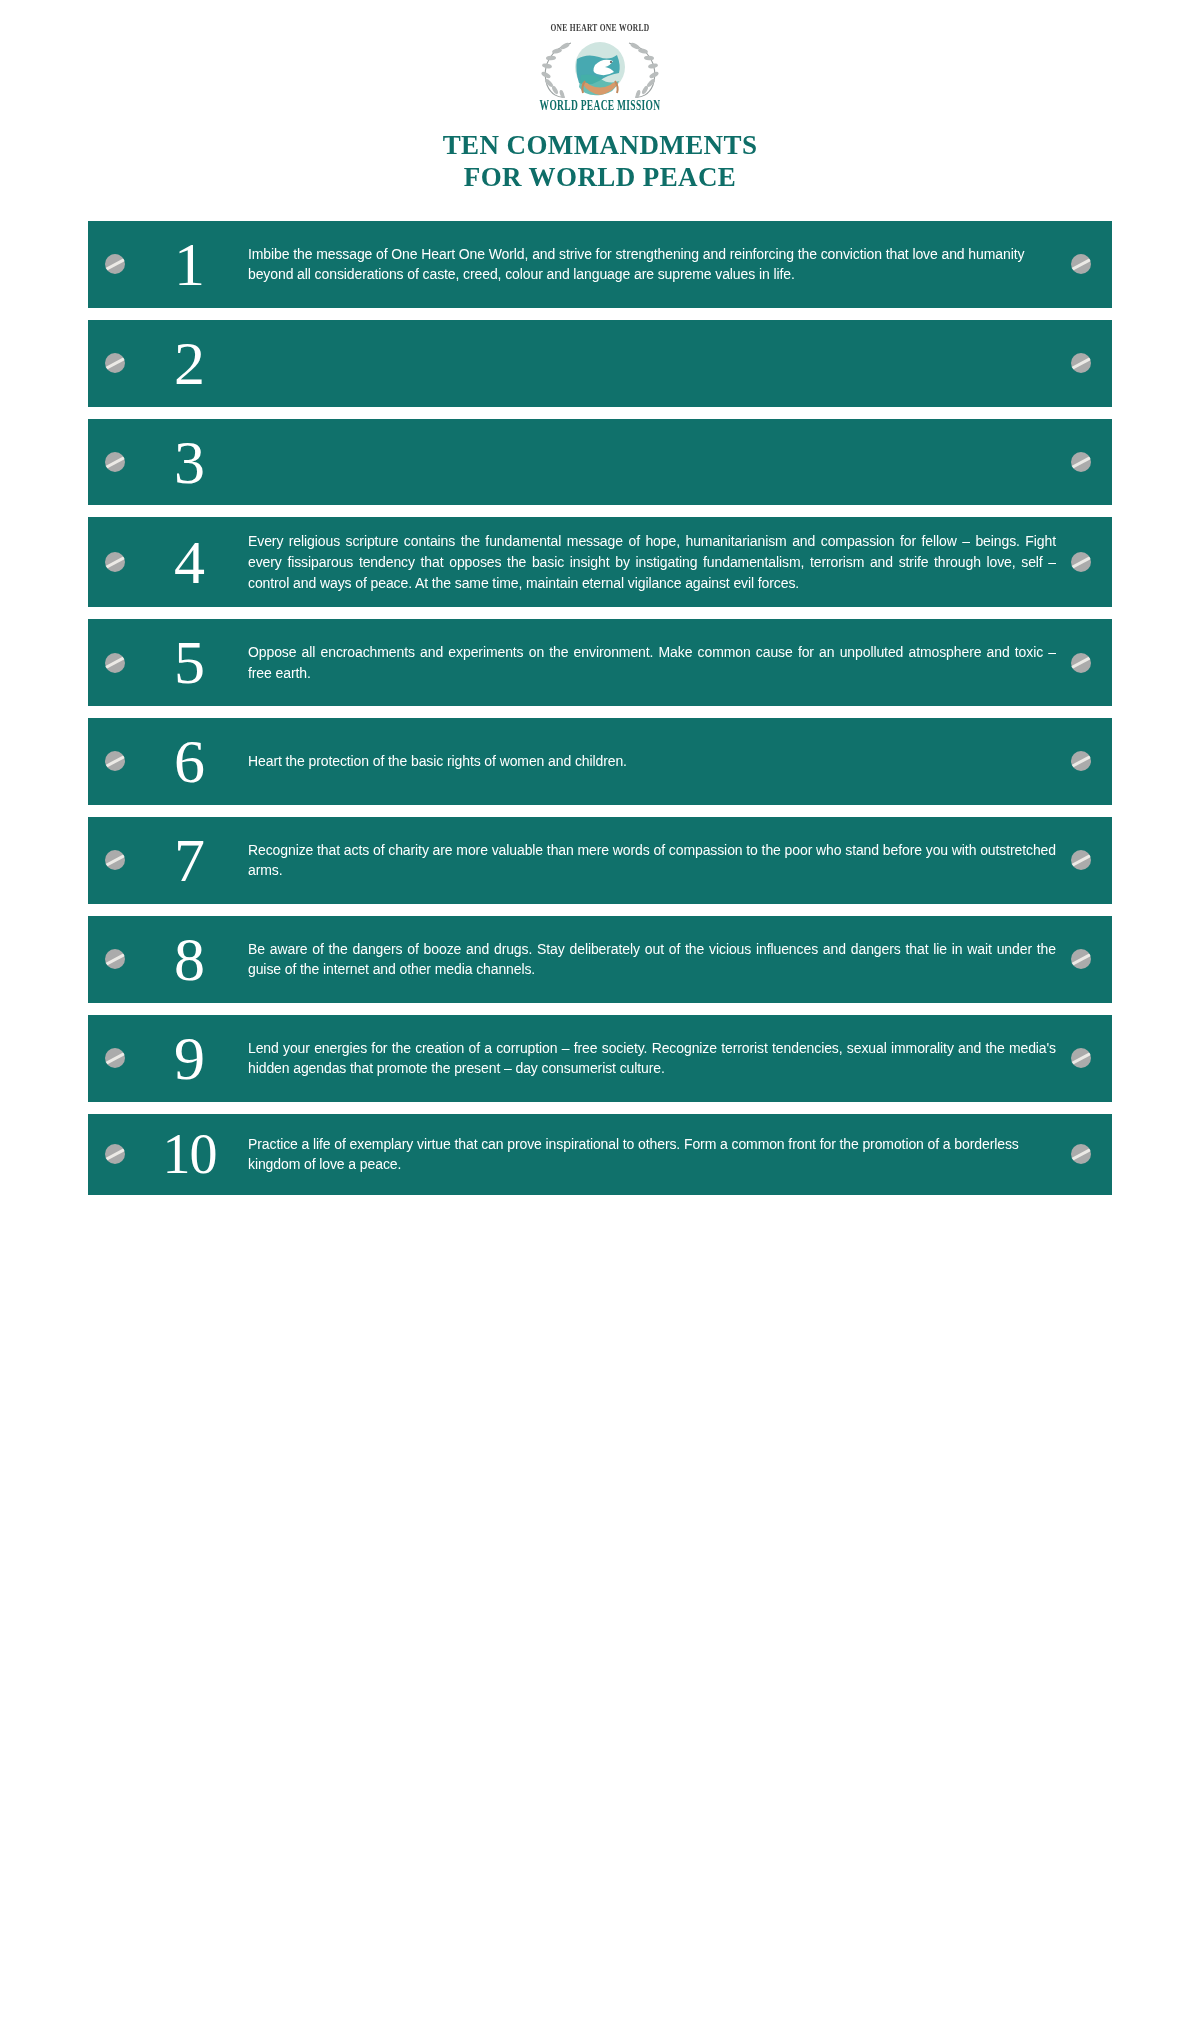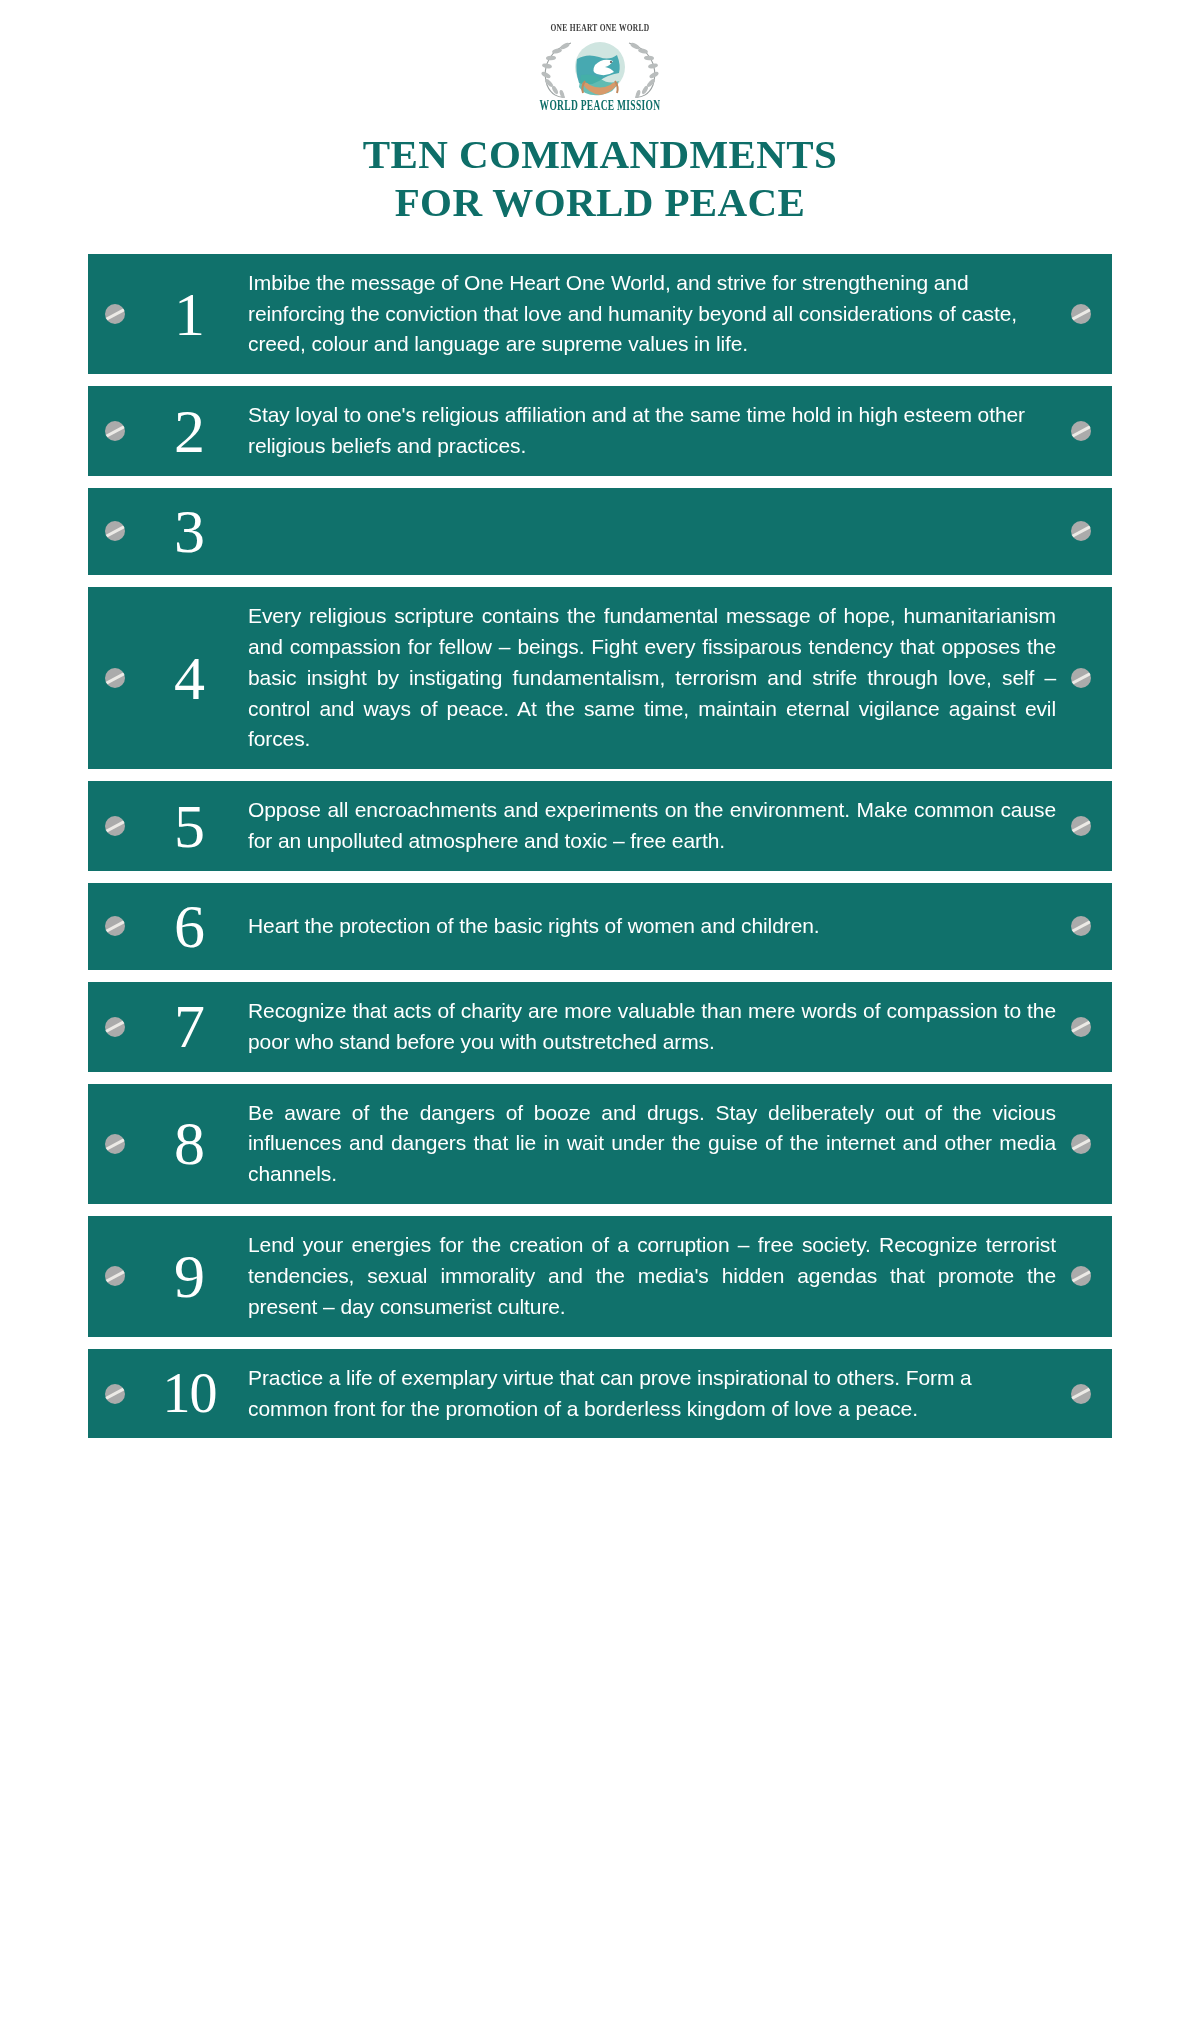--- a/index.html
+++ b/index.html
@@ -73,21 +73,21 @@
     left: 50%;
     transform: translateX(-50%);
     width: 150px;
     height: 66px;
   }
 
   .title {
     margin-top: 16px;
     font-family: "Liberation Serif", serif;
     font-weight: bold;
-    font-size: 41px;
+    font-size: 27px;
     line-height: 1.18;
     color: #0E6E68;
     letter-spacing: 0.4px;
   }
 
   
   .cards {
     position: relative;
     width: 1200px;
     padding: 0 88px;
@@ -139,21 +139,21 @@
     font-size: 62px;
     line-height: 0.95;
     color: #ffffff;
   }
   .num.ten { font-size: 56px; letter-spacing: -1px; }
 
   .body-text {
     flex: 1 1 auto;
     padding-right: 56px;
     color: #ffffff;
-    font-size: 21px;
+    font-size: 14px;
     line-height: 1.47;
     text-align: justify;
     text-justify: inter-word;
     font-family: "Liberation Sans", sans-serif;
     font-weight: 300;
     letter-spacing: -0.1px;
   }
   .body-text.left { text-align: left; }
 </style>
 </head>
@@ -224,21 +224,20 @@
   <div class="card">
     <span class="screw left"></span>
     <div class="num">1</div>
     <div class="body-text left">Imbibe the message of One Heart One World, and strive for strengthening and reinforcing the conviction that love and humanity beyond all considerations of caste, creed, colour and language are supreme values in life.</div>
     <span class="screw right"></span>
   </div>
 
   <div class="card">
     <span class="screw left"></span>
     <div class="num">2</div>
-    <div class="body-text left">Stay loyal to one's religious affiliation and at the same time hold in high esteem other religious beliefs and practices.</div>
     <span class="screw right"></span>
   </div>
 
   <div class="card">
     <span class="screw left"></span>
     <div class="num">3</div>
     <span class="screw right"></span>
   </div>
 
   <div class="card">

